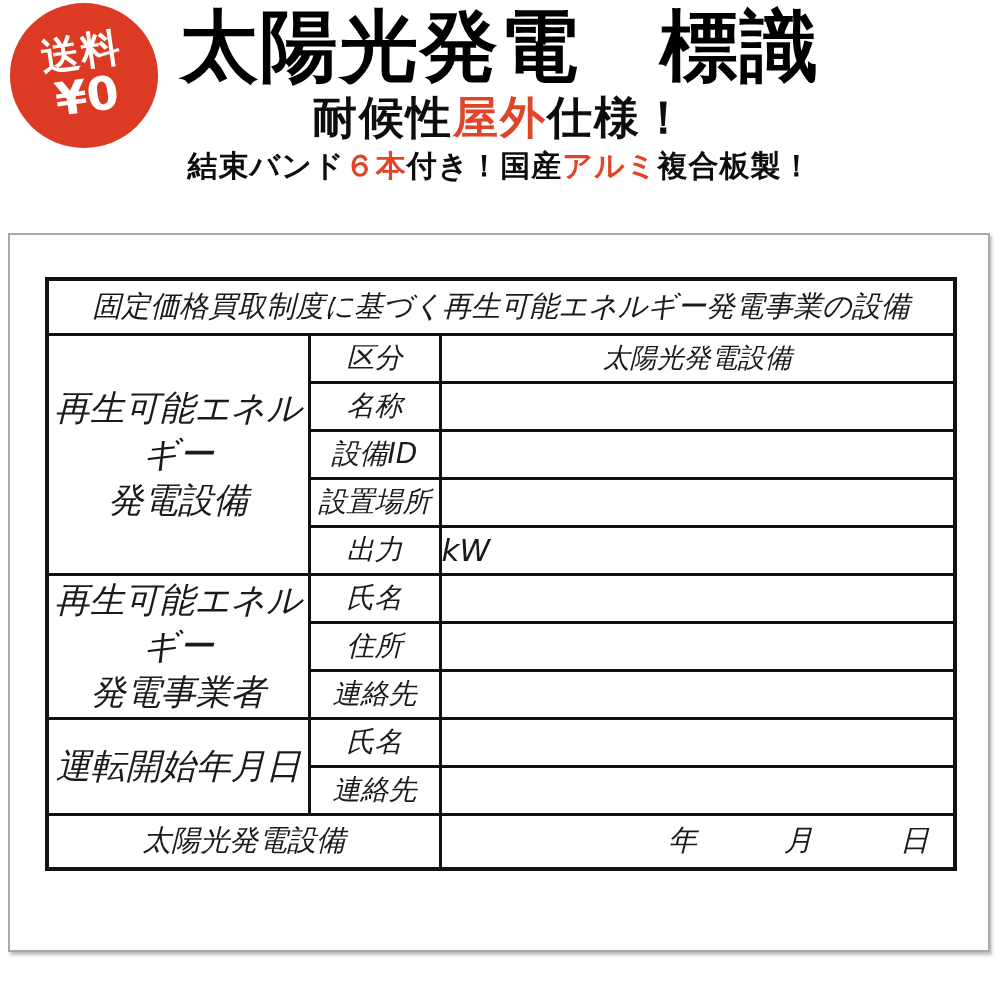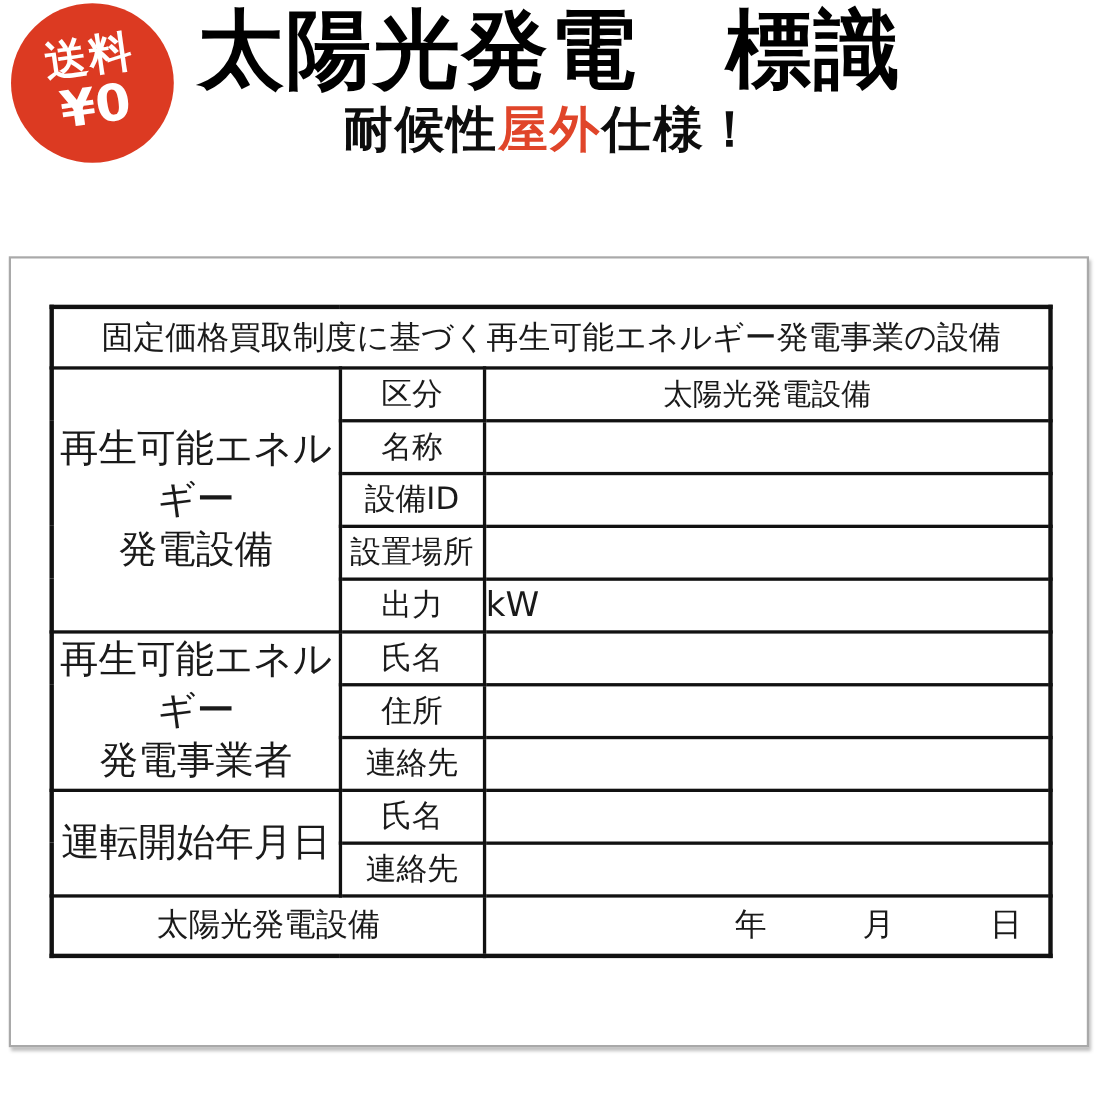--- a/index.html
+++ b/index.html
@@ -74,20 +74,21 @@
     border: 4px solid #111111;
     color: #1a1a1a;
   }
   .sign-table td {
     border: 3px solid #111111;
     background: #ffffff;
     padding: 0;
     vertical-align: middle;
     text-align: center;
     overflow: hidden;
+    font-style: italic;
   }
   .col-group  { width: 262px; }
   .col-field  { width: 131px; }
   .col-value  { width: 515px; }
 
   .row-banner td { height: 55px; font-size: 29px; letter-spacing: 0px; }
   .row-std td    { height: 48px; }
   .row-footer td { height: 55px; }
 
   td.group-cell { font-size: 35px; line-height: 46px; }
@@ -113,20 +114,23 @@
       <span class="badge-line2">¥0</span>
     </div>
   </div>
 
   <h1 class="title">太陽光発電　標識</h1>
 
   <div class="subtitle">
     <span>耐候性</span><span class="accent">屋外</span><span>仕様！</span>
   </div>
 
+  <div class="feature">
+    <span>結束バンド</span><span class="accent">６本</span><span>付き！国産</span><span class="accent">アルミ</span><span>複合板製！</span>
+  </div>
 
   <div class="board">
     <table class="sign-table">
       <colgroup>
         <col class="col-group">
         <col class="col-field">
         <col class="col-value">
       </colgroup>
 
       <tbody>

